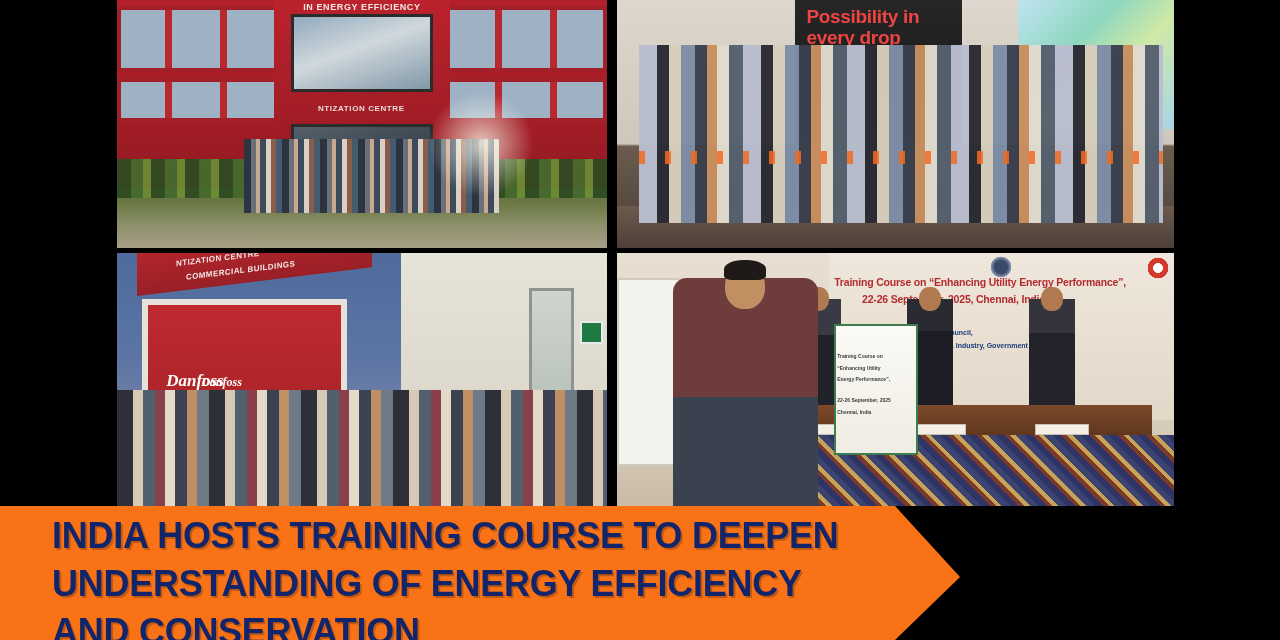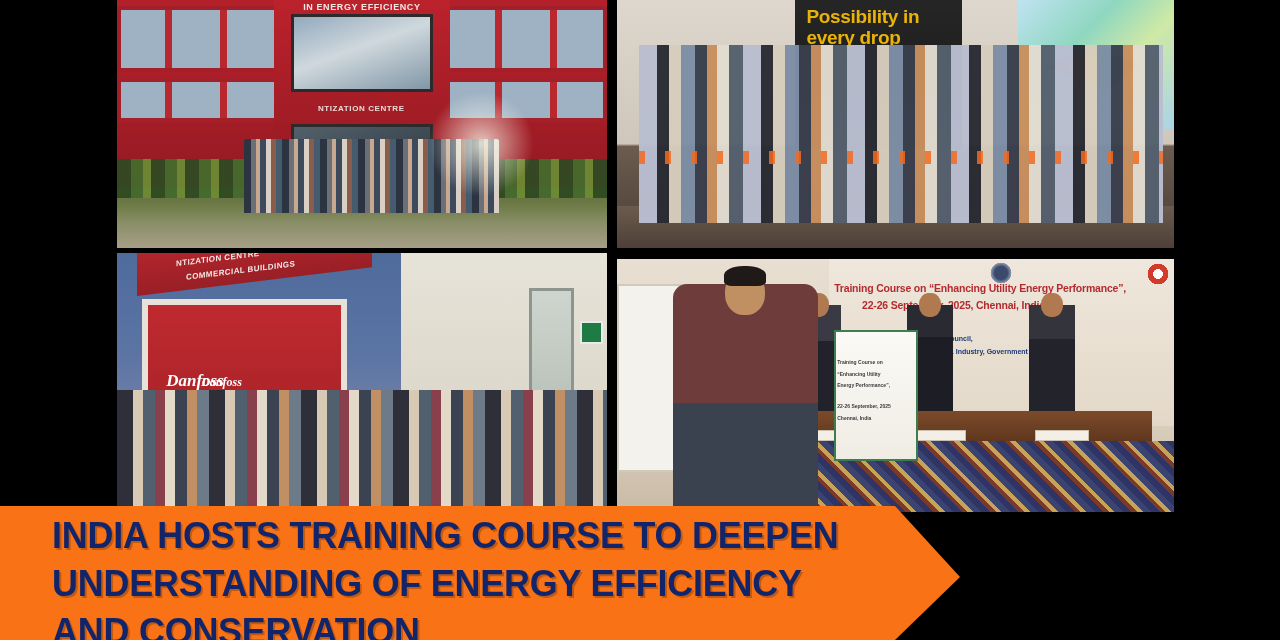--- a/index.html
+++ b/index.html
@@ -7,21 +7,21 @@
     width:1280px;height:640px;overflow:hidden;background:#000;
     font-family:"Liberation Sans","DejaVu Sans",sans-serif;
   }
   #stage{position:relative;width:1280px;height:640px;background:#000;overflow:hidden;}
 
   
   .photo{position:absolute;overflow:hidden;background:#222;}
   #photo-tl{left:117px;top:0px;width:490px;height:248px;}
   #photo-tr{left:617px;top:0px;width:557px;height:248px;}
   #photo-bl{left:117px;top:253px;width:490px;height:253px;}
-  #photo-br{left:617px;top:259px;width:557px;height:253px;text-align:center;}
+  #photo-br{left:617px;top:253px;width:557px;height:253px;text-align:center;}
   .photo-inner{position:absolute;inset:0;}
   .ph-label{position:absolute;white-space:nowrap;}
 
   
   .tl-sky{position:absolute;inset:0;
     background:linear-gradient(170deg,#9fb4c8 0%,#b9c8d6 35%,#d6dee4 60%,#93a7ae 100%);}
   .tl-build{position:absolute;left:0;top:0;width:100%;height:78%;
     background:linear-gradient(180deg,#b3202a 0%,#a81d27 55%,#8e1a22 100%);}
   .tl-glassrow{position:absolute;background:
     repeating-linear-gradient(90deg,#9fb2c4 0 48px,#b9272f 48px 55px);
@@ -48,21 +48,21 @@
       #2b3440 0 7px,#6b6f78 7px 12px,#c8a88f 12px 16px,#3c4a5c 16px 22px,
       #d9cfc4 22px 27px,#8a5d4a 27px 32px,#455b6e 32px 38px);
     border-radius:2px 2px 0 0;}
   .tl-flare{position:absolute;left:62%;top:34%;width:120px;height:120px;
     background:radial-gradient(circle,rgba(255,255,240,.75),rgba(255,255,240,0) 62%);}
 
   
   .tr-wall{position:absolute;inset:0;background:linear-gradient(180deg,#ded7cd 0%,#cfc7bb 58%,#6b5c4f 59%,#4a3d34 100%);}
   .tr-banner{position:absolute;left:32%;top:0;width:30%;height:60%;
     background:linear-gradient(180deg,#262626 0%,#1d1d1d 55%,#3a4a3a 100%);}
-  .tr-bantxt{left:34%;top:6px;color:#eab308;font-weight:700;font-size:19px;line-height:21px;
+  .tr-bantxt{left:34%;top:6px;color:#ef4444;font-weight:700;font-size:19px;line-height:21px;
     letter-spacing:-.3px;white-space:normal;width:26%;}
   .tr-screen{position:absolute;left:72%;top:0;width:28%;height:52%;
     background:linear-gradient(135deg,#bfe3f2 0%,#8fd7c0 35%,#cfe9a6 60%,#a9d4e8 100%);}
   .tr-screen:after{content:"";position:absolute;left:18%;top:38%;width:60%;height:34%;
     background:linear-gradient(90deg,#e94e6b,#f2a33c,#f4e04a,#5cbf6a,#4f8fd6);
     clip-path:polygon(0 40%,55% 0,100% 35%,60% 100%);opacity:.9;}
   .tr-floor{position:absolute;left:0;bottom:0;width:100%;height:17%;
     background:linear-gradient(180deg,#6b5b4e,#4e4038);}
   .tr-people{position:absolute;left:4%;bottom:10%;width:94%;height:72%;
     background:repeating-linear-gradient(90deg,

